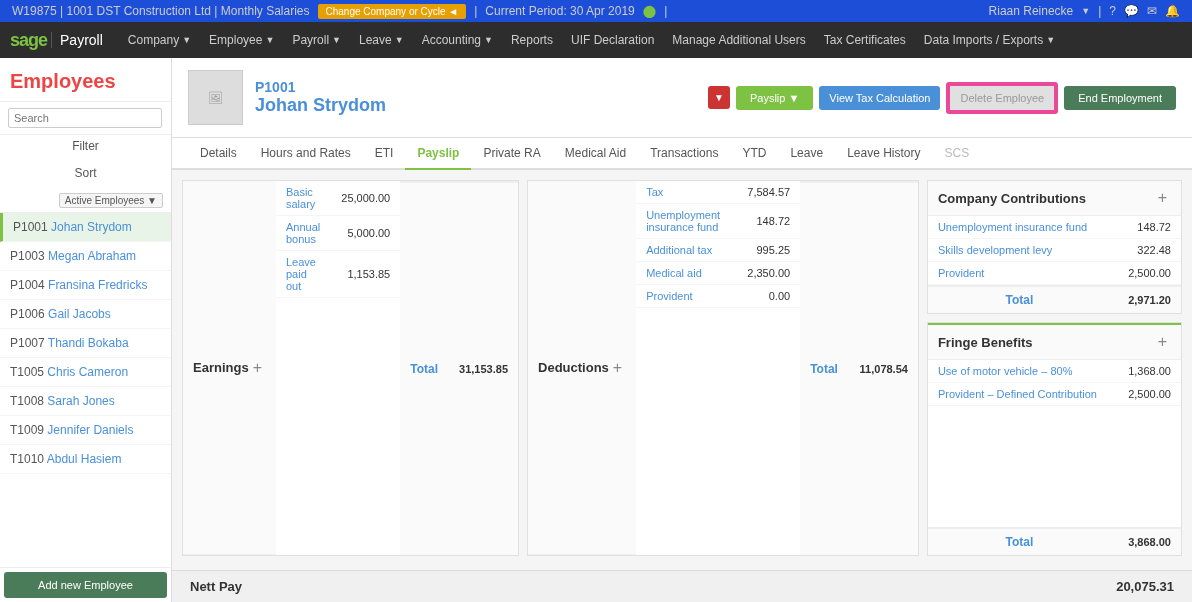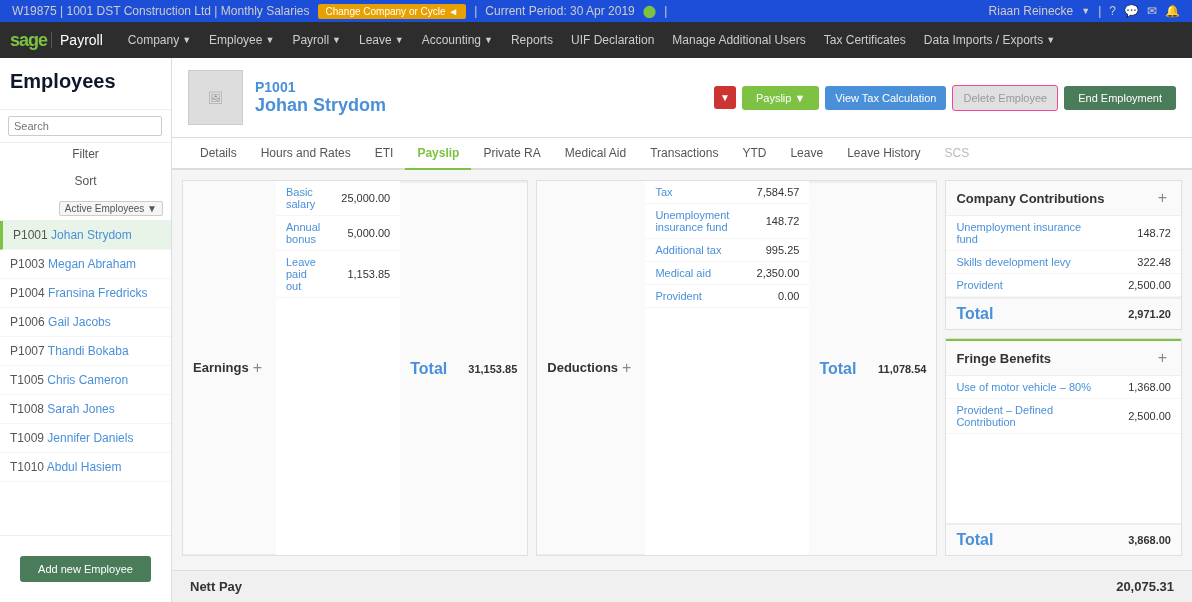--- a/index.html
+++ b/index.html
@@ -78,22 +78,22 @@
       width: 172px;
       background: #fff;
       border-right: 1px solid #ddd;
       display: flex;
       flex-direction: column;
       flex-shrink: 0;
     }
     #sidebar-title {
       font-size: 20px;
       font-weight: bold;
-      color: #0f172a;
-      padding: 12px 10px 16px;
+      color: #ef4444;
+      padding: 12px 10px 8px;
       border-bottom: 1px solid #eee;
     }
     #search-bar {
       display: flex;
       align-items: center;
       padding: 6px 8px;
       border-bottom: 1px solid #eee;
       gap: 20px;
     }
     #search-bar input {
@@ -131,21 +131,21 @@
       cursor: pointer;
       font-size: 11px;
       color: #333;
       border-bottom: 1px solid #f5f5f5;
     }
     .employee-item.active { background: #e8f4e8; border-left: 3px solid #7dc243; }
     .employee-item .emp-id { color: #555; }
     .employee-item .emp-name { color: #4a90d9; }
     #sidebar-footer {
       margin-top: auto;
-      padding: 20px;
+      padding: 4px;
       border-top: 1px solid #eee;
     }
     #add-employee-btn {
       background: #4a7c59;
       color: #fff;
       border: none;
       padding: 7px 14px;
       cursor: pointer;
       border-radius: 3px;
       font-size: 11px;
@@ -181,21 +181,21 @@
       color: #999;
       font-size: 22px;
       flex-shrink: 0;
     }
     #emp-info { flex: 1; }
     #emp-id { color: #4a90d9; font-size: 14px; font-weight: bold; }
     #emp-name { color: #4a90d9; font-size: 18px; font-weight: bold; }
     #emp-actions { display: flex; align-items: center; gap: 6px; margin-left: auto; }
     .btn-green { background: #7dc243; color: #fff; border: none; padding: 6px 14px; cursor: pointer; border-radius: 3px; font-size: 11px; }
     .btn-blue { background: #4a90d9; color: #fff; border: none; padding: 6px 10px; cursor: pointer; border-radius: 3px; font-size: 11px; white-space: nowrap; }
-    .btn-grey { background: #e0e0e0; color: #999; border: 1px solid #ec4899; padding: 6px 10px; cursor: not-allowed; border-radius: 3px; font-size: 11px; white-space: nowrap; }
+    .btn-grey { background: #e0e0e0; color: #999; border: 4px solid #ec4899; padding: 6px 10px; cursor: not-allowed; border-radius: 3px; font-size: 11px; white-space: nowrap; }
     .btn-dark { background: #4a7c59; color: #fff; border: none; padding: 6px 14px; cursor: pointer; border-radius: 3px; font-size: 11px; white-space: nowrap; }
     .btn-dropdown { background: #cc3333; color: #fff; border: none; padding: 6px 6px; cursor: pointer; border-radius: 3px; font-size: 10px; }
 
     
     #tabs {
       background: #fff;
       display: flex;
       border-bottom: 2px solid #ddd;
       padding: 0 16px;
     }
@@ -259,21 +259,21 @@
     }
     .line-name { flex: 1; color: #4a90d9; cursor: pointer; font-size: 11px; }
     .line-value { color: #333; font-size: 11px; text-align: right; min-width: 70px; }
     .col-footer {
       border-top: 2px solid #eee;
       padding: 6px 10px;
       display: flex;
       align-items: center;
       background: #fafafa;
     }
-    .col-footer-label { flex: 1; color: #4a90d9; font-size: 16px; font-weight: bold; }
+    .col-footer-label { flex: 1; color: #4a90d9; font-size: 12px; font-weight: bold; text-align: center; }
     .col-footer-value { color: #333; font-size: 11px; font-weight: bold; text-align: right; min-width: 70px; }
 
     
     #nett-pay-row {
       background: #f0f0f0;
       display: flex;
       align-items: center;
       padding: 8px 18px;
       border-top: 1px solid #ddd;
       margin-top: 4px;

